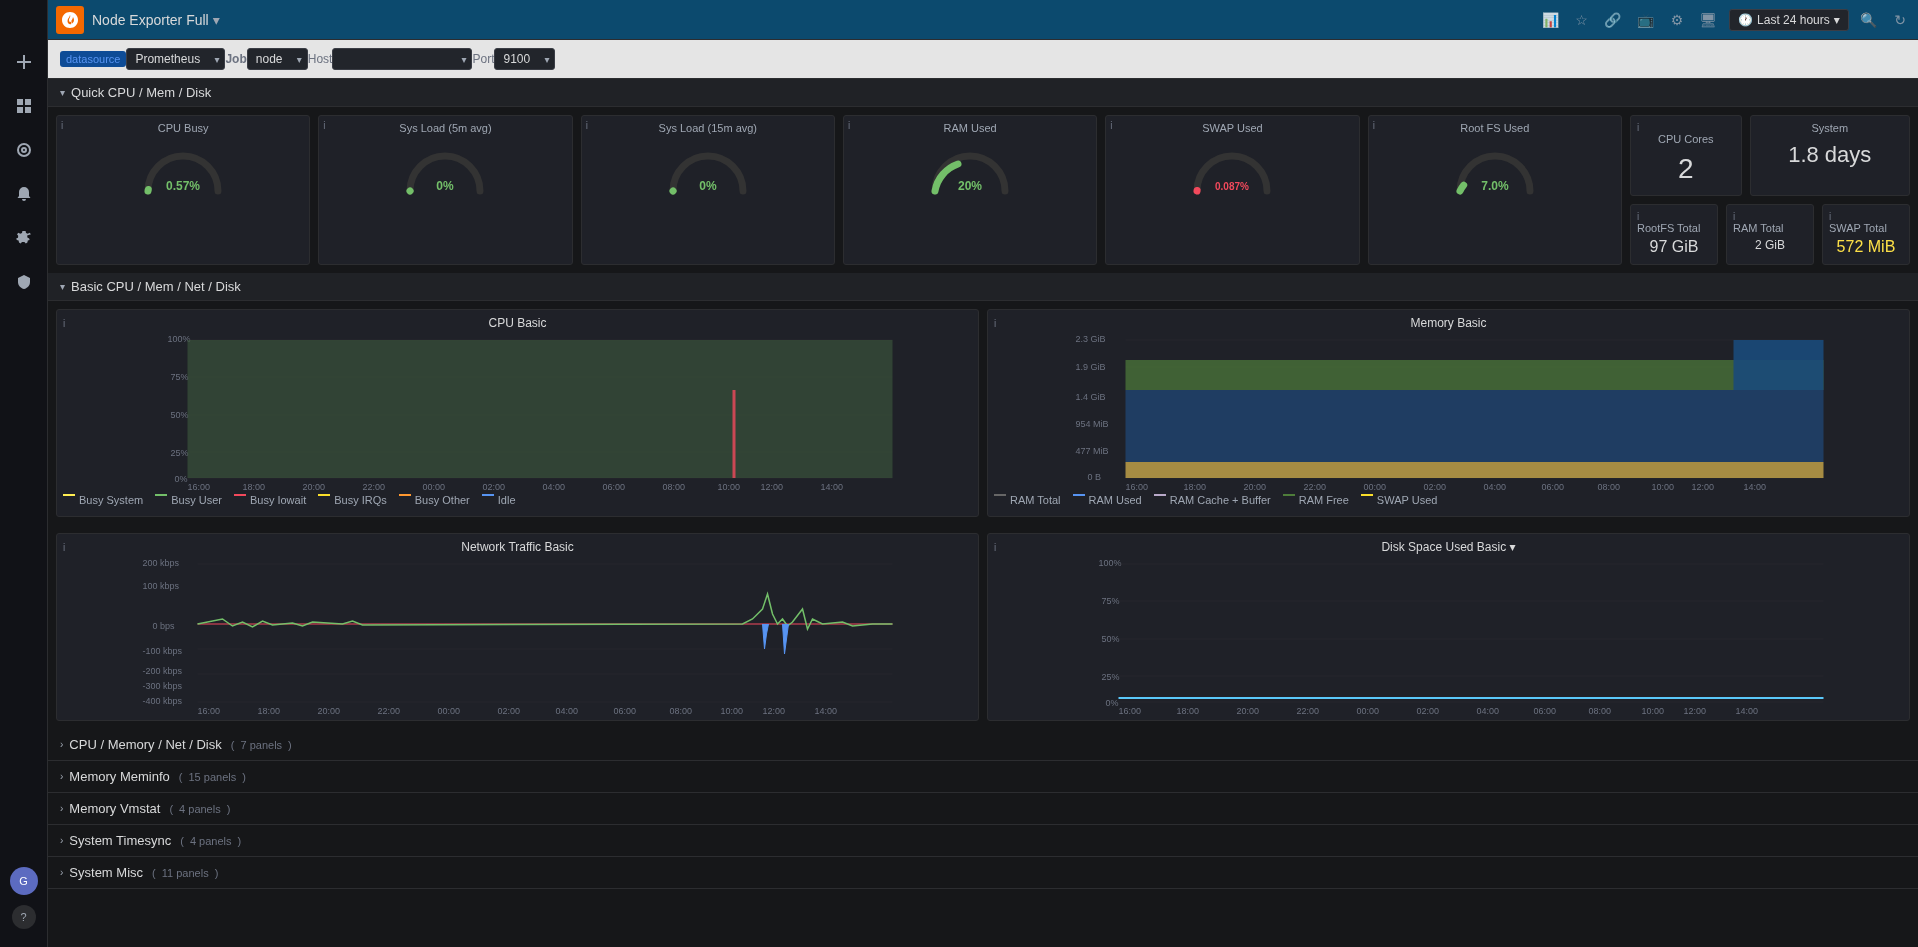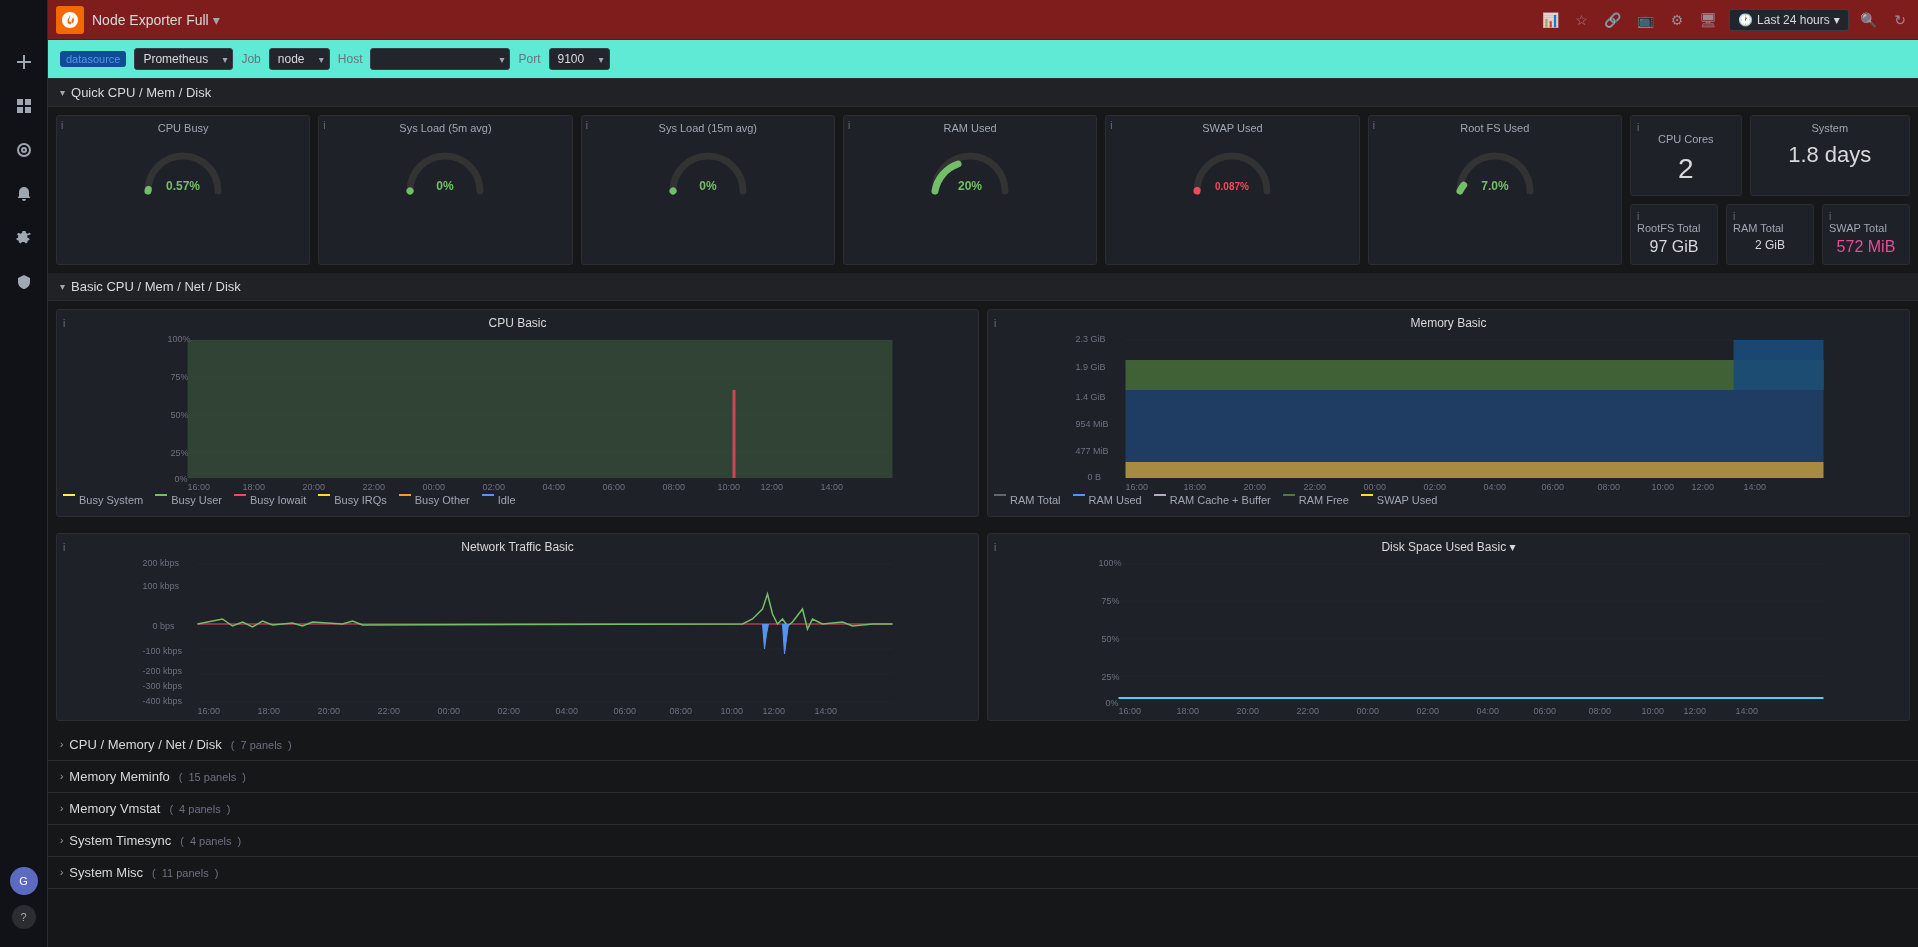--- a/index.html
+++ b/index.html
@@ -1,36 +1,36 @@
 <!DOCTYPE html>
 <html><head>
   <meta charset="utf-8">
   <style>
     * { box-sizing: border-box; margin: 0; padding: 0; }
     body { background: #161719; color: #d8d9da; font-family: 'Helvetica Neue', Arial, sans-serif; font-size: 12px; overflow-x: hidden; }
     
     
-    .top-nav { display: flex; align-items: center; height: 40px; background: #7f1d1d; border-bottom: 1px solid #2c2d30; padding: 0 8px; gap: 8px; }
+    .top-nav { display: flex; align-items: center; height: 40px; background: #0c4a6e; border-bottom: 1px solid #2c2d30; padding: 0 8px; gap: 8px; }
     .dashboard-title { display: flex; align-items: center; gap: 4px; font-size: 14px; font-weight: 500; color: #d8d9da; }
     .nav-spacer { flex: 1; }
     .nav-icons { display: flex; align-items: center; gap: 8px; color: #9fa7b3; font-size: 14px; }
     .nav-icon { cursor: pointer; padding: 4px; opacity: 0.8; }
     .time-range { display: flex; align-items: center; gap: 4px; background: #22252b; border: 1px solid #3a3d45; border-radius: 3px; padding: 3px 8px; font-size: 12px; cursor: pointer; color: #d8d9da; }
     
     
     .sidebar { position: fixed; left: 0; top: 0; bottom: 0; width: 48px; background: #111217; border-right: 1px solid #2c2d30; display: flex; flex-direction: column; align-items: center; padding-top: 40px; z-index: 100; }
     .sidebar-icon { width: 40px; height: 40px; display: flex; align-items: center; justify-content: center; color: #9fa7b3; cursor: pointer; border-radius: 3px; margin: 2px 0; }
     .sidebar-bottom { margin-top: auto; margin-bottom: 8px; }
     .avatar { width: 28px; height: 28px; border-radius: 50%; background: #5c6bc0; display: flex; align-items: center; justify-content: center; font-size: 11px; color: white; }
     
     
     .main { margin-left: 48px; padding-top: 40px; }
     
     
-    .filter-bar { display: flex; align-items: center; gap: 8px; padding: 8px 12px; background: #5eead4; border-bottom: 1px solid #2c2d30; flex-wrap: wrap; }
+    .filter-bar { display: flex; align-items: center; gap: 0; padding: 8px 12px; background: #e5e5e5; border-bottom: 1px solid #2c2d30; flex-wrap: wrap; }
     .filter-label { color: #6c7280; font-size: 11px; background: #0e4c96; color: #5794f2; padding: 2px 6px; border-radius: 3px; }
     .filter-select { background: #22252b; border: 1px solid #3a3d45; border-radius: 3px; color: #d8d9da; padding: 3px 24px 3px 8px; font-size: 12px; appearance: none; cursor: pointer; position: relative; }
     .filter-select-wrap { position: relative; display: inline-flex; align-items: center; }
     .filter-select-wrap::after { content: '▾'; position: absolute; right: 6px; pointer-events: none; color: #9fa7b3; font-size: 10px; }
     .section-header { display: flex; align-items: center; gap: 6px; padding: 6px 12px; background: #202226; border-bottom: 1px solid #2c2d30; cursor: pointer; font-size: 13px; color: #d8d9da; font-weight: 500; }
     .section-header .chevron { color: #9fa7b3; font-size: 10px; }
     
     
     .quick-stats { display: flex; padding: 8px; gap: 8px; background: #161719; flex-wrap: nowrap; }
     
@@ -142,21 +142,21 @@
 
 <div class="main">
 
   <div class="filter-bar">
     <span class="filter-label">datasource</span>
     <div class="filter-select-wrap">
       <select class="filter-select">
         <option>Prometheus</option>
       </select>
     </div>
-    <span style="color:#6c7280;">Job</span>
+    <span style="color:#6c7280;font-weight:bold;">Job</span>
     <div class="filter-select-wrap">
       <select class="filter-select">
         <option>node</option>
       </select>
     </div>
     <span style="color:#6c7280;text-align:right;">Host</span>
     <div class="filter-select-wrap">
       <select class="filter-select" style="width:140px;">
         <option></option>
       </select>
@@ -264,21 +264,21 @@
           <div class="stat-value" style="font-size:16px;font-weight:300;text-align:center;color:#d8d9da;padding:2px 0;">97 GiB</div>
         </div>
         <div class="stat-panel-small">
           <div class="panel-info" style="font-size:10px;color:#6c7280;">i</div>
           <div class="panel-title">RAM Total</div>
           <div class="stat-value" style="font-size:12px;font-weight:300;text-align:center;color:#d8d9da;padding:2px 0;">2 GiB</div>
         </div>
         <div class="stat-panel-small">
           <div class="panel-info" style="font-size:10px;color:#6c7280;">i</div>
           <div class="panel-title">SWAP Total</div>
-          <div class="stat-value" style="font-size:16px;font-weight:300;text-align:center;color:#ec4899;padding:2px 0;">572 MiB</div>
+          <div class="stat-value" style="font-size:16px;font-weight:300;text-align:center;color:#fde047;padding:2px 0;">572 MiB</div>
         </div>
       </div>
     </div>
   </div>
 
   <div class="section-header">
     <span class="chevron">▾</span>
     <span>Basic CPU / Mem / Net / Disk</span>
   </div>
 

